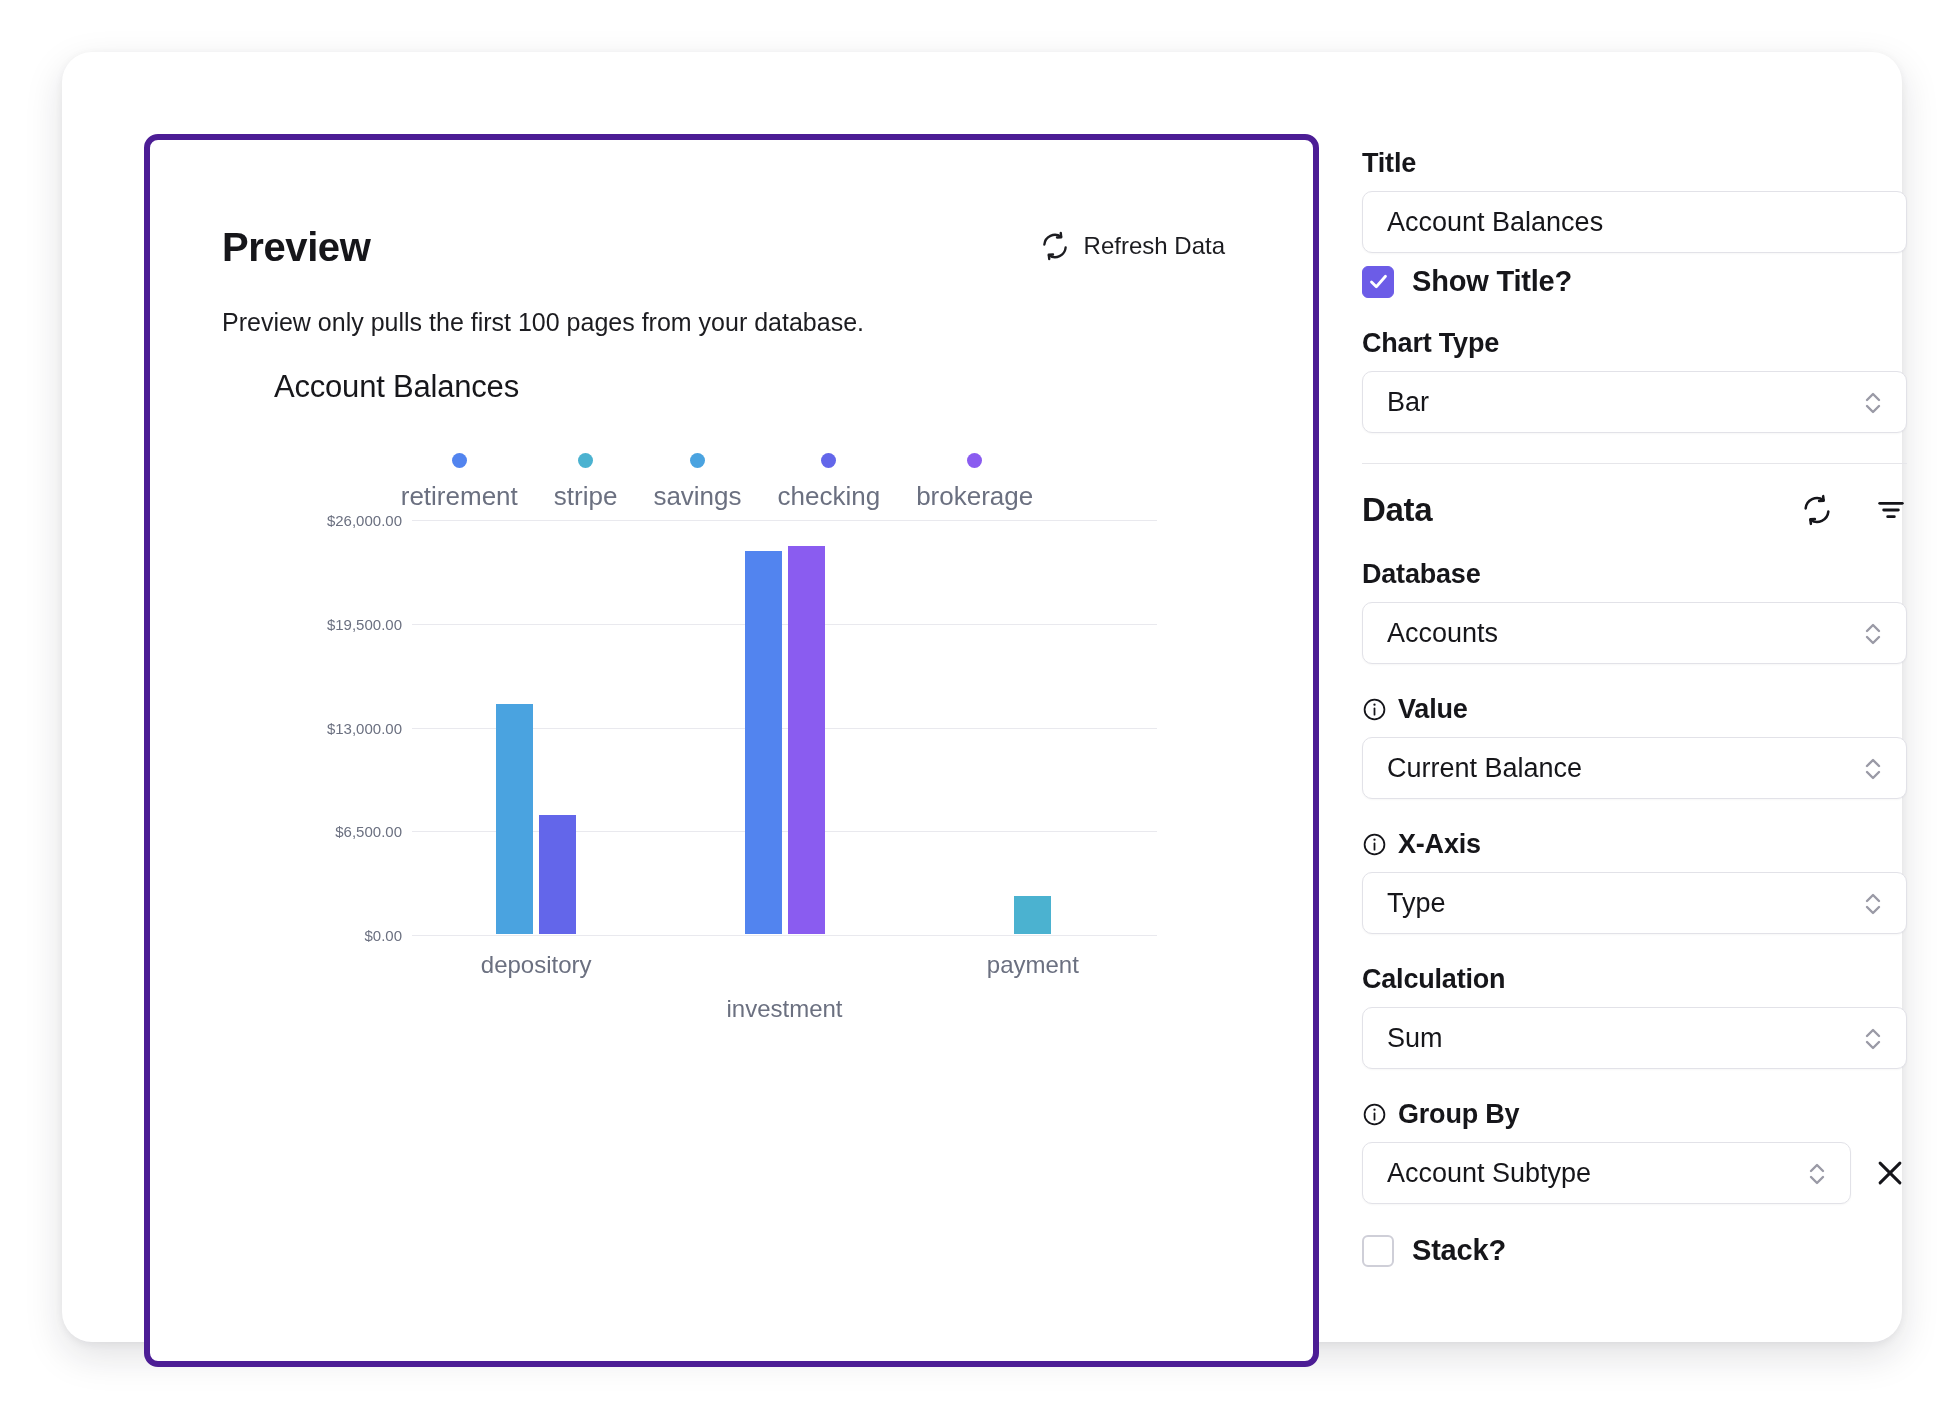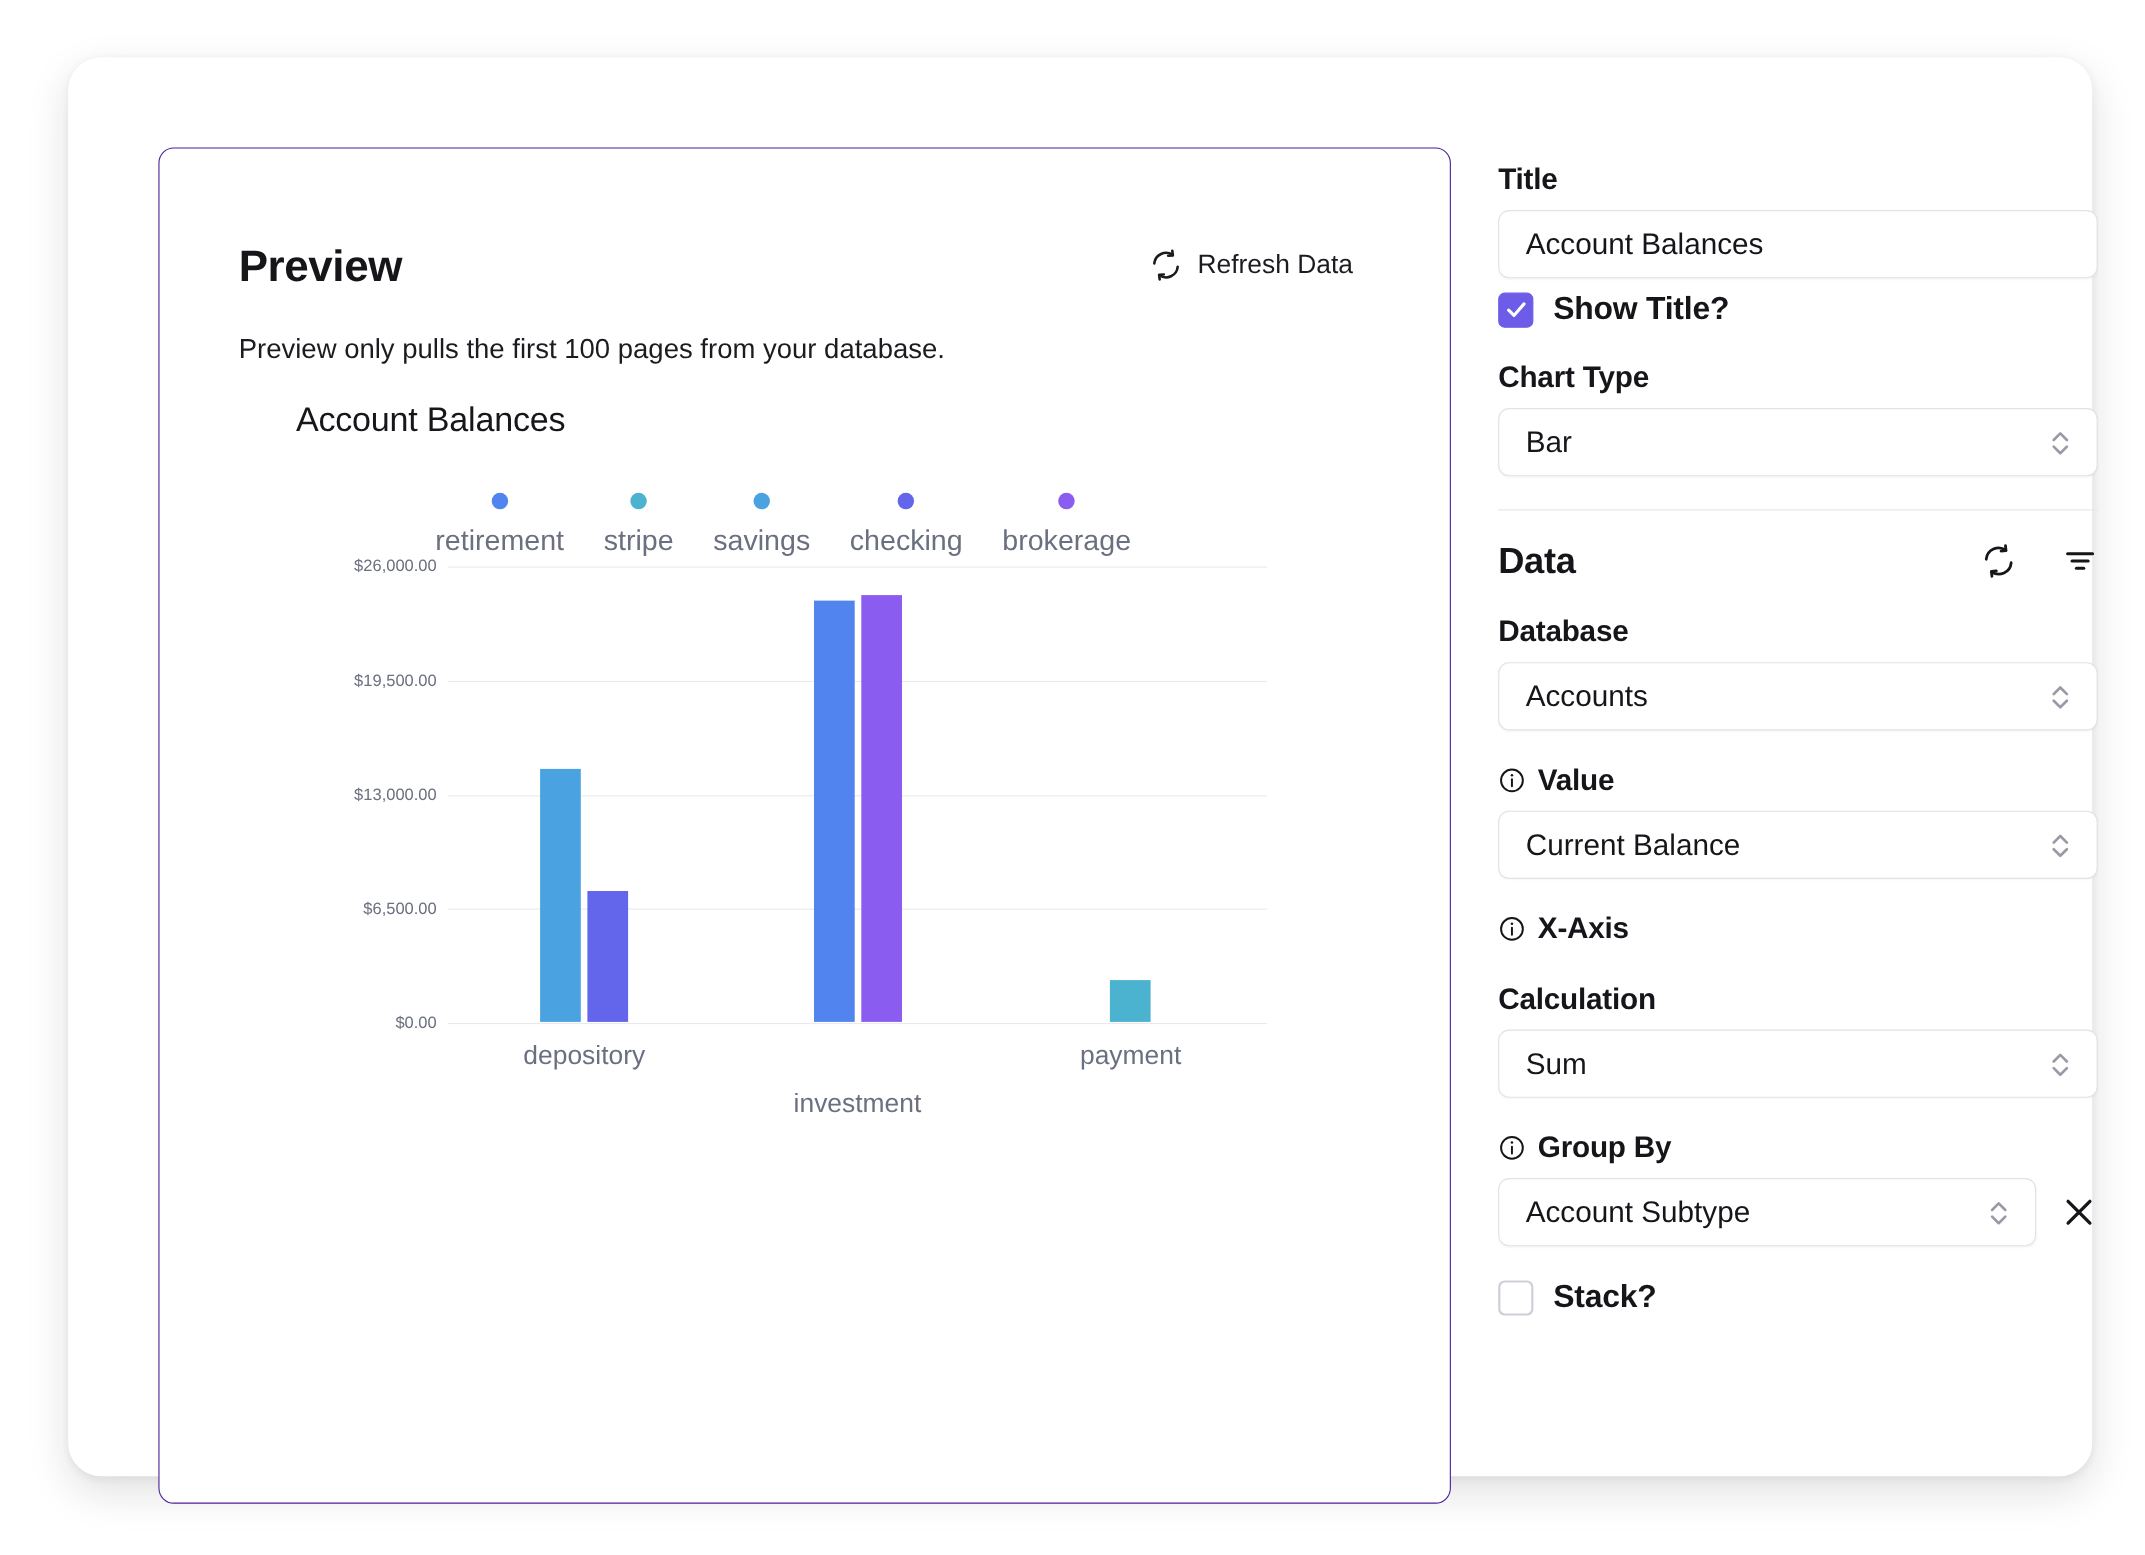--- a/index.html
+++ b/index.html
@@ -34,21 +34,21 @@
   }
 
   
   .preview-panel {
     position: absolute;
     left: 82px;
     top: 82px;
     width: 1175px;
     height: 1233px;
     background: #ffffff;
-    border: 1px solid #4c1d95;
+    border: 6px solid #4c1d95;
     border-radius: 14px;
   }
 
   .preview-header {
     position: absolute;
     left: 72px;
     top: 80px;
     right: 88px;
     height: 54px;
   }
@@ -524,20 +524,29 @@
       <div class="field-label mt26">
         <span>
           <svg class="info-icon" viewBox="0 0 24 24" fill="none" stroke="#15151a" stroke-width="1.7">
             <circle cx="12" cy="12" r="9.5"></circle>
             <line x1="12" y1="11" x2="12" y2="17" stroke-linecap="round"></line>
             <circle cx="12" cy="7.4" r="1.1" fill="#15151a" stroke="none"></circle>
           </svg>
         </span>
         <span>X-Axis</span>
       </div>
+      <div class="select">
+        <span class="val">Type</span>
+        <span class="chev">
+          <svg viewBox="0 0 12 20" fill="none" stroke="#9a9aa6" stroke-width="1.6" stroke-linecap="round" stroke-linejoin="round">
+            <polyline points="2,8 6,4 10,8"></polyline>
+              <polyline points="2,12 6,16 10,12"></polyline>
+          </svg>
+        </span>
+      </div>
 
       <div class="field-label mt26">Calculation</div>
       <div class="select">
         <span class="val">Sum</span>
         <span class="chev">
           <svg viewBox="0 0 12 20" fill="none" stroke="#9a9aa6" stroke-width="1.6" stroke-linecap="round" stroke-linejoin="round">
             <polyline points="2,8 6,4 10,8"></polyline>
               <polyline points="2,12 6,16 10,12"></polyline>
           </svg>
         </span>

